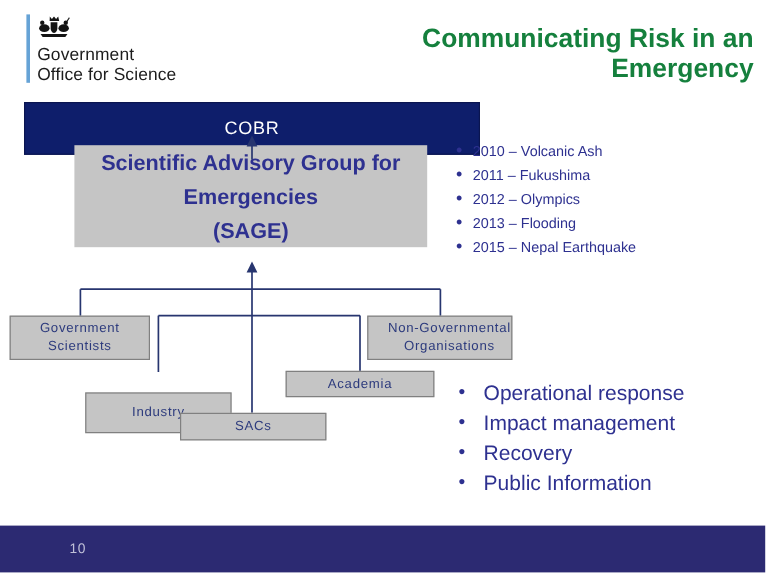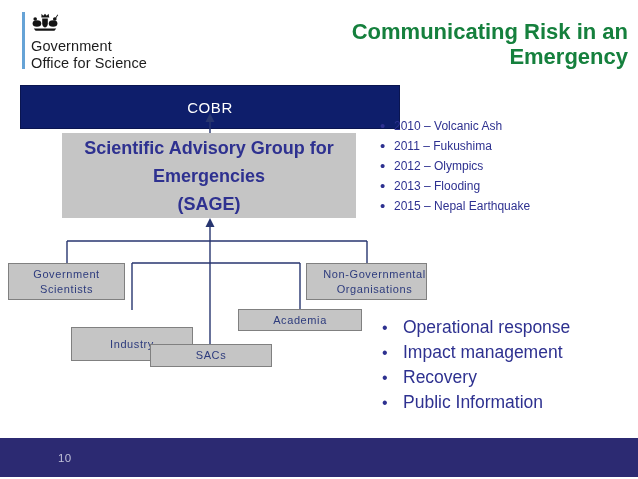--- a/index.html
+++ b/index.html
@@ -36,21 +36,21 @@
   }
 
   
   .cobr-bar {
     position: absolute; left: 20px; top: 85px; width: 380px; height: 44px;
     background: #0e1e6b; border: 1px solid #0a1550;
     display: flex; align-items: center; justify-content: center;
     color: #ffffff; font-size: 15px; font-weight: 500; letter-spacing: 0.6px;
   }
   .sage-box {
-    position: absolute; left: 62px; top: 133px; width: 294px; height: 85px;
+    position: absolute; left: 62px; top: 121px; width: 294px; height: 85px;
     background: #c5c5c5;
     display: flex; align-items: center; justify-content: center;
     text-align: center;
     color: #2e3190; font-size: 18px; font-weight: bold; line-height: 28px;
     white-space: pre-line;
   }
   .org-box {
     position: absolute;
     background: #c5c5c5; border: 1px solid #808080;
     display: flex; align-items: center; justify-content: center;

